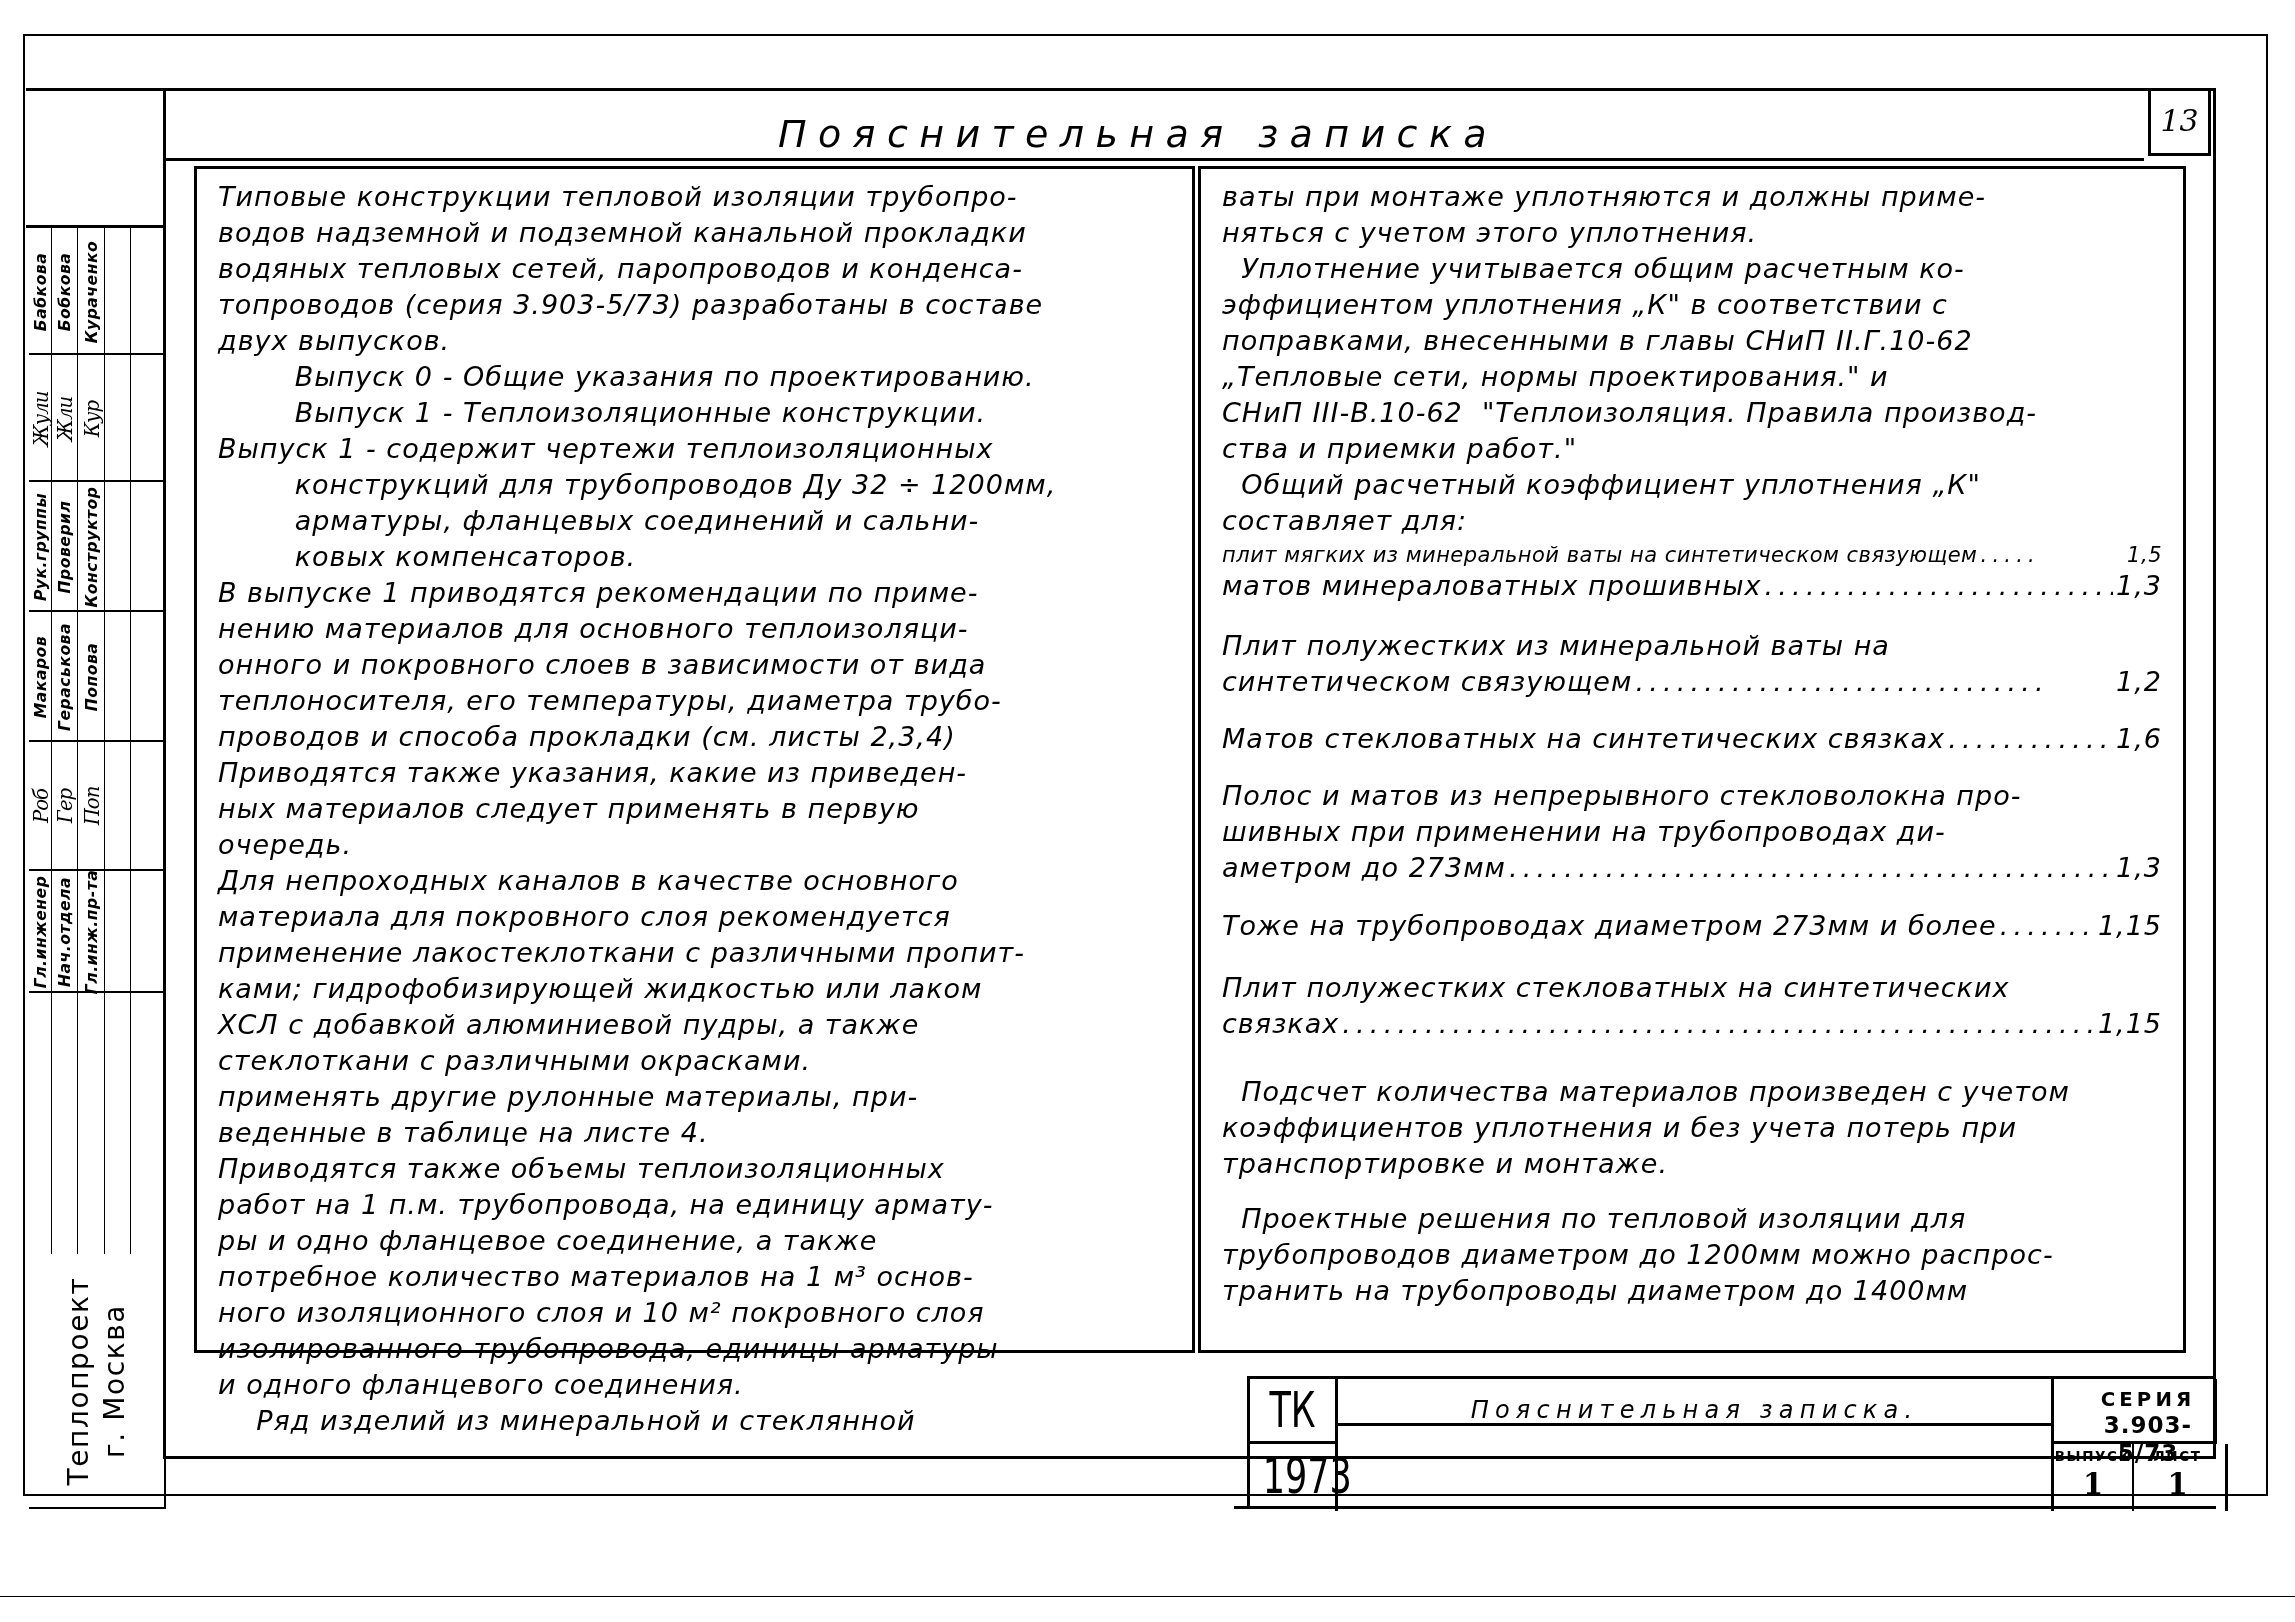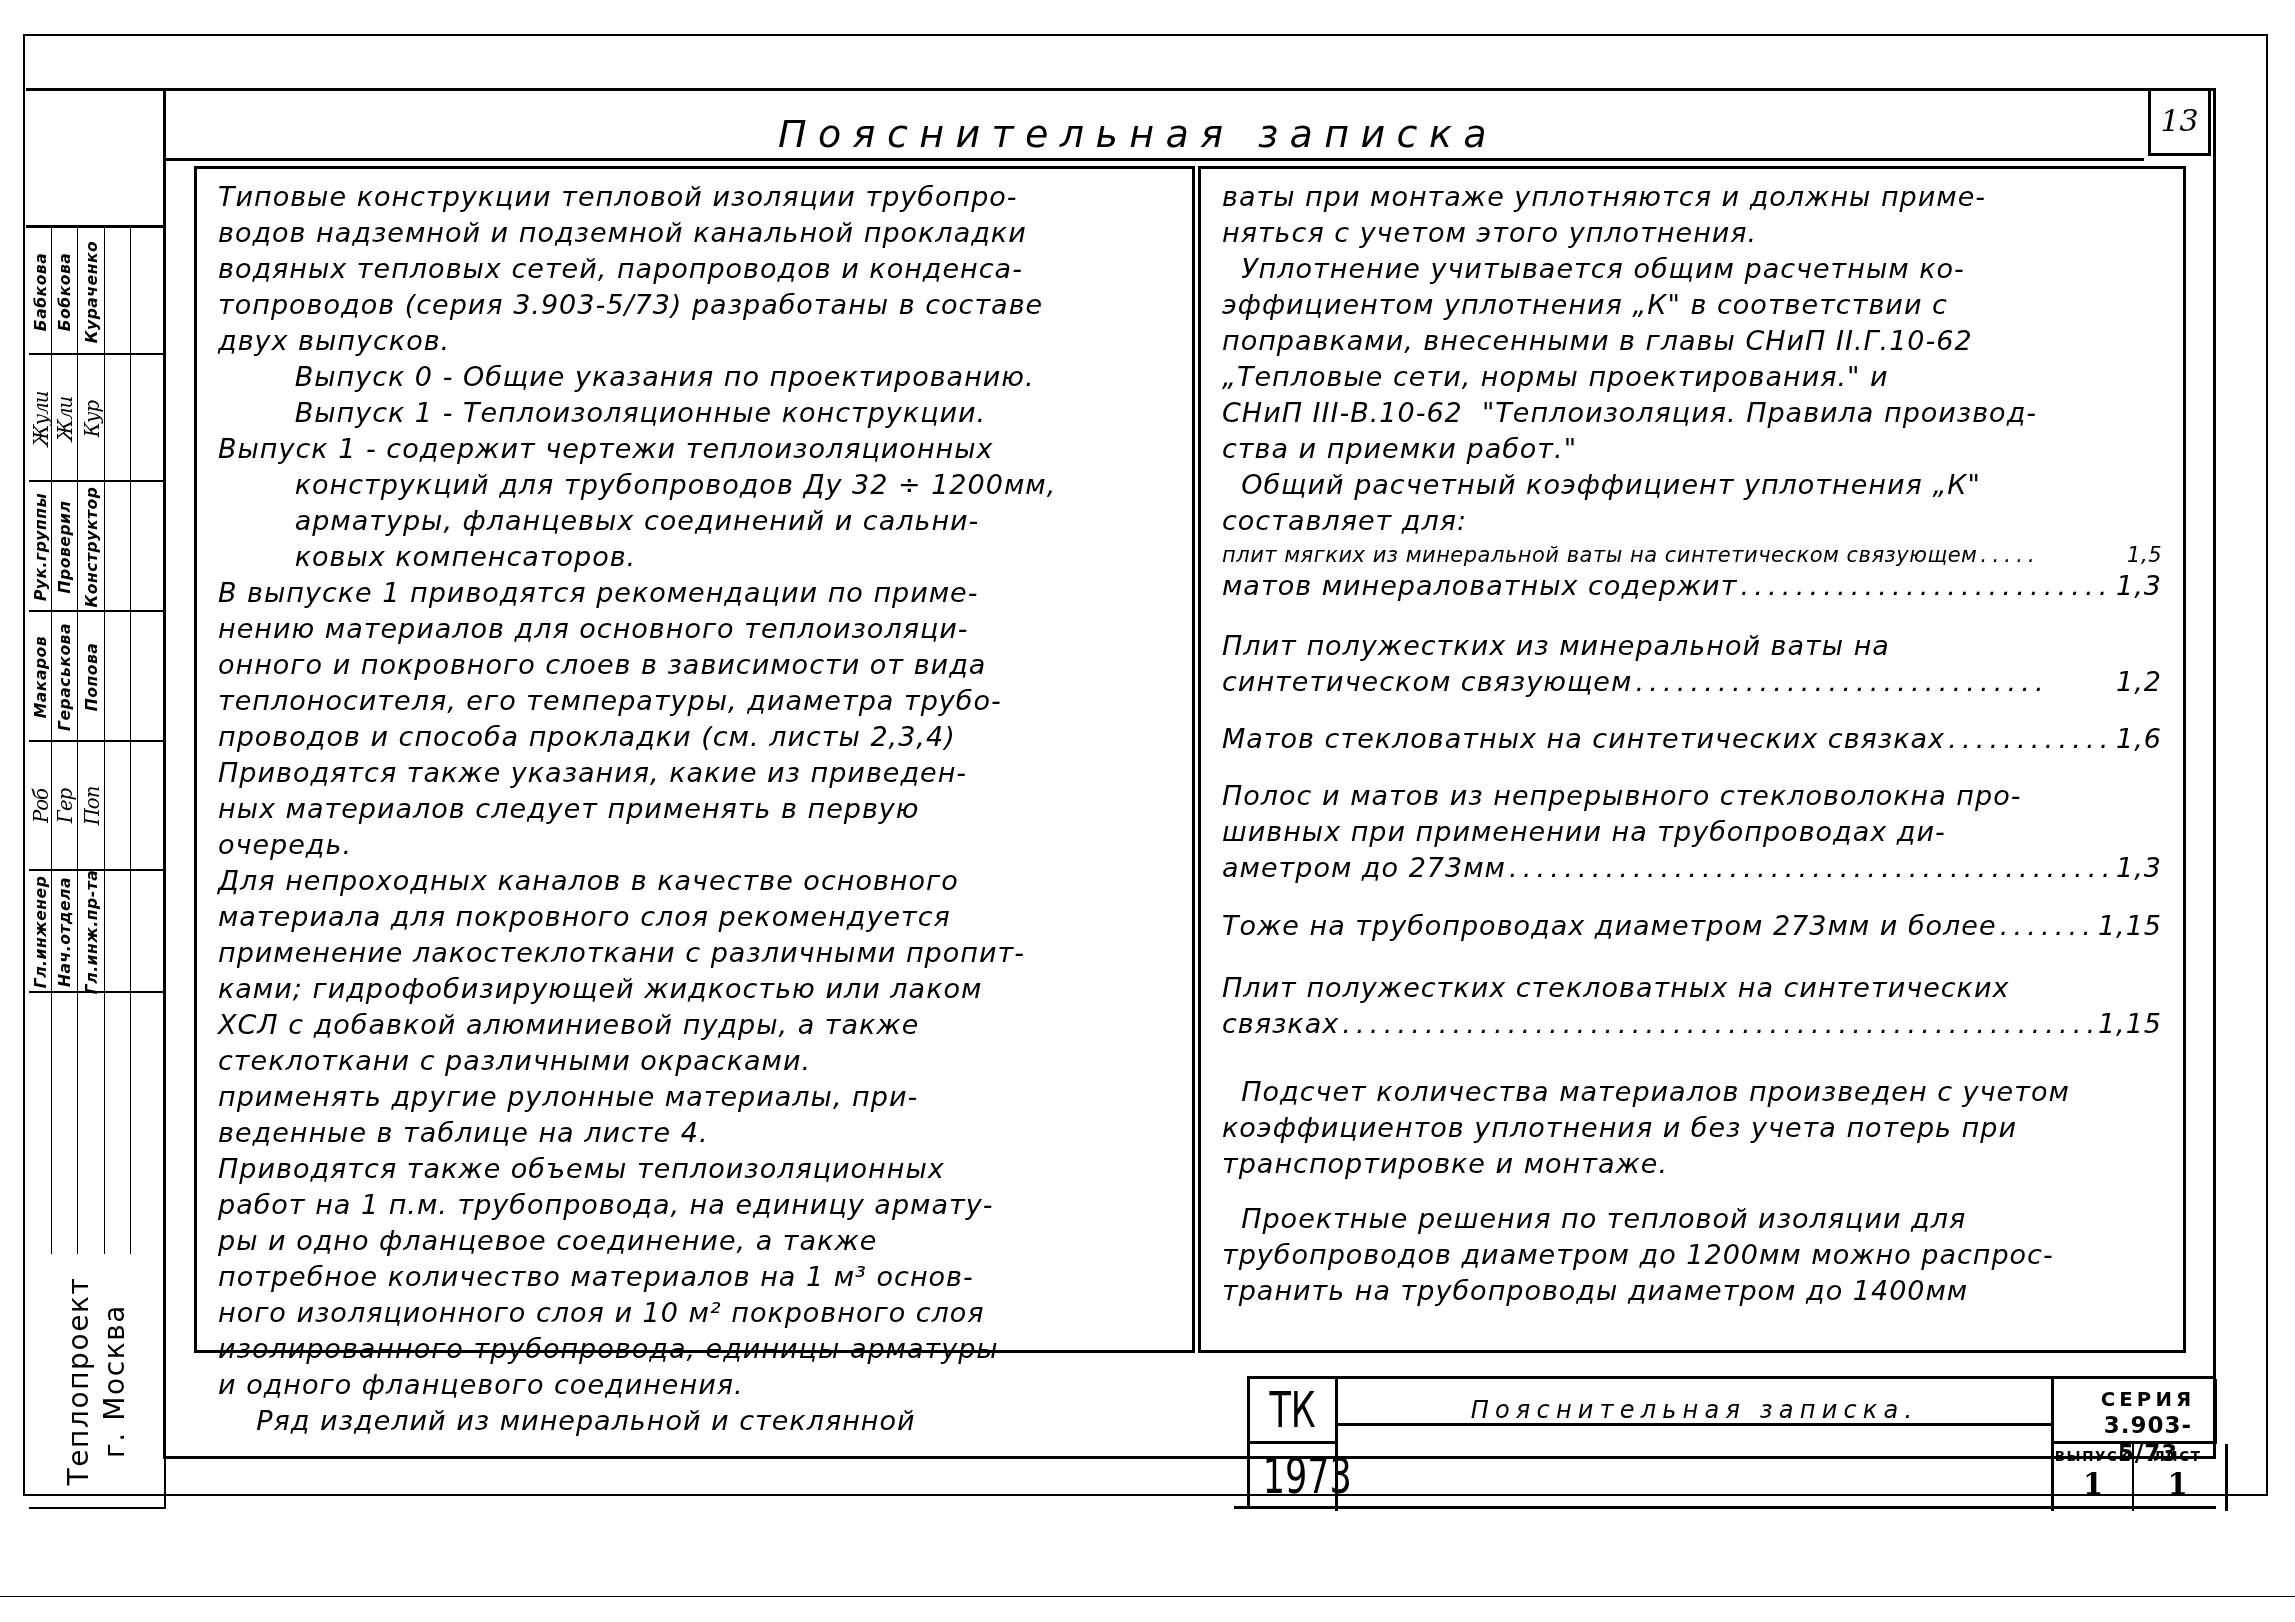--- a/index.html
+++ b/index.html
@@ -240,21 +240,21 @@
 
   <div class="abs" style="left:21px; top:368px; right:21px;">
     <div class="leader-row hand small-hand">
       <span class="lbl">плит мягких из минеральной ваты на синтетическом связующем</span>
       <span class="dots">.....</span>
       <span class="val">1,5</span>
     </div>
   </div>
   <div class="abs" style="left:21px; top:399px; right:21px;">
     <div class="leader-row hand">
-      <span class="lbl">матов минераловатных содержит</span>
+      <span class="lbl">матов минераловатных прошивных</span>
       <span class="dots">..............................</span>
       <span class="val">1,3</span>
     </div>
   </div>
   <div class="abs" style="left:21px; top:459px; right:21px;">
     <p class="hand">Плит полужестких из минеральной ваты на</p>
     <div class="leader-row hand">
       <span class="lbl">синтетическом связующем</span>
       <span class="dots">..............................</span>
       <span class="val">1,2</span>

